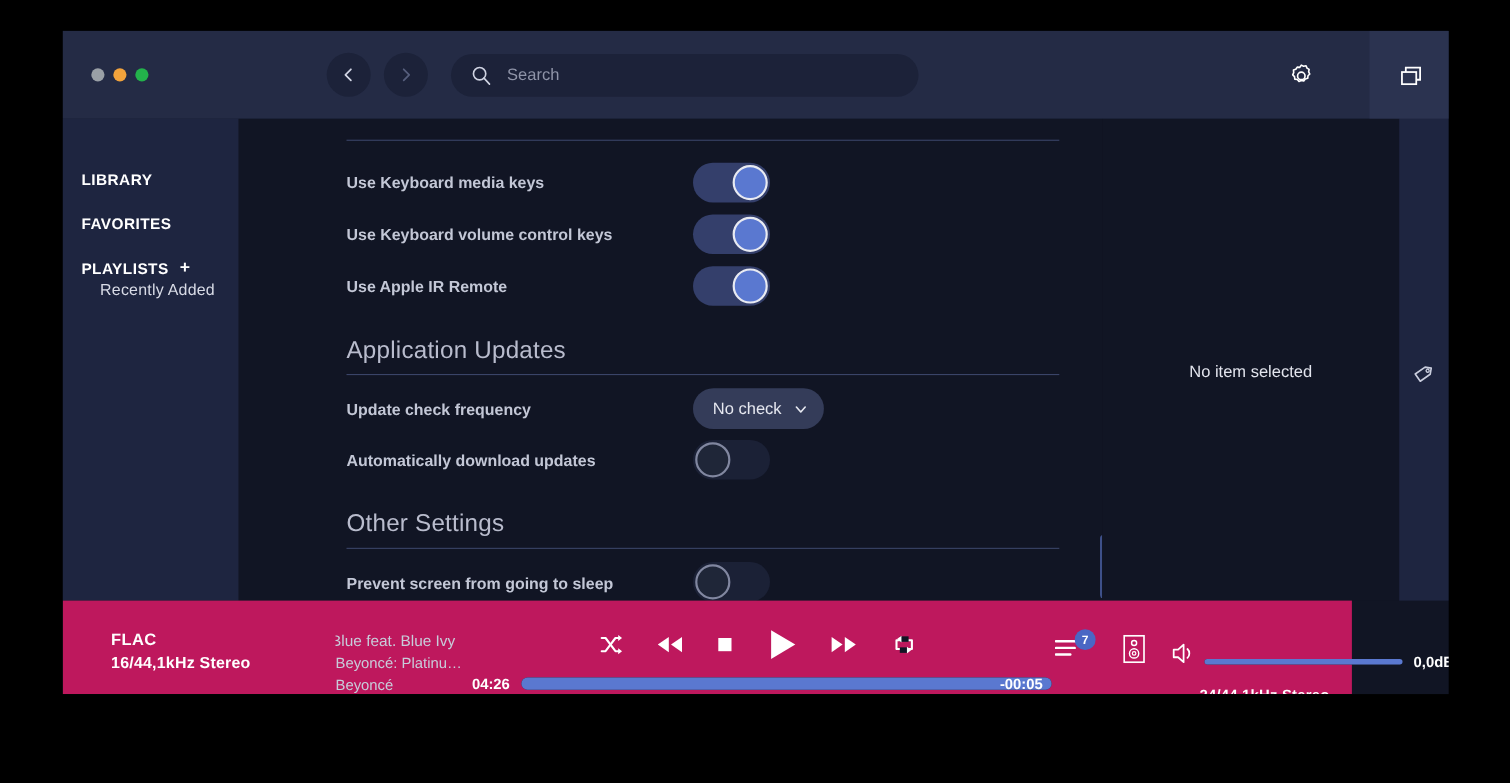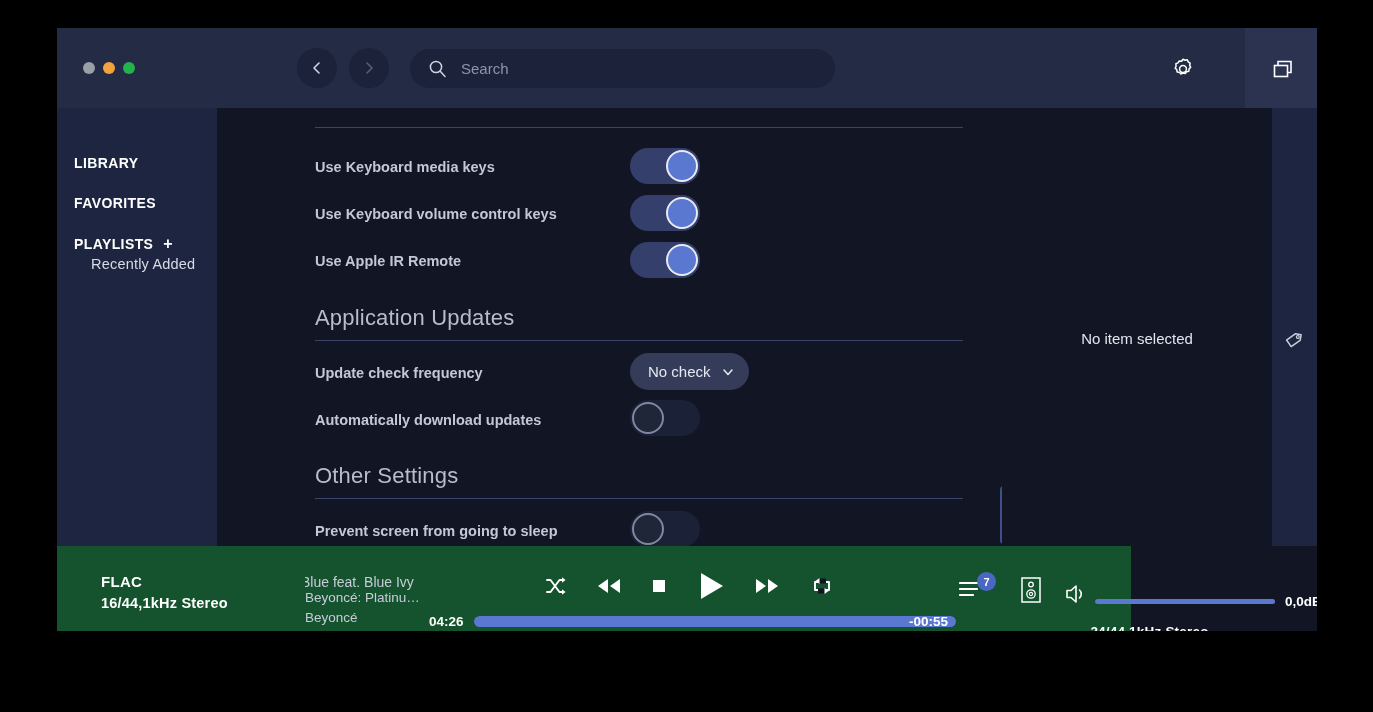--- a/index.html
+++ b/index.html
@@ -268,23 +268,23 @@
     top: 220px;
     width: 22px;
     height: 22px;
   }
 
   
   .transport {
     position: absolute;
     left: 0;
     top: 518px;
-    width: 1074px;
+    width: 1172px;
     height: 85px;
-    background: #14532d;
+    background: #be185d;
   }
   .fmt-block {
     position: absolute;
     left: 44px;
     top: 27px;
     color: #ffffff;
   }
   .fmt-codec {
     font-size: 15px;
     font-weight: bold;
@@ -306,20 +306,21 @@
     white-space: nowrap;
   }
   .track-title {
     color: #c8ccda;
     font-size: 14px;
     margin-left: -4px;
   }
   .track-album {
     color: #c8ccda;
     font-size: 13.5px;
+    margin-top: 5px;
   }
   .track-artist {
     color: #c8ccda;
     font-size: 13.5px;
     margin-top: 5px;
   }
 
   .time-elapsed {
     position: absolute;
     left: 372px;
@@ -576,21 +577,21 @@
     <div class="track-block">
       <div class="track-title">Blue feat. Blue Ivy</div>
       <div class="track-album">Beyoncé: Platinu…</div>
       <div class="track-artist">Beyoncé</div>
     </div>
 
     <div class="time-elapsed">04:26</div>
     <div class="seek-track">
       <div class="seek-fill"></div>
     </div>
-    <div class="time-remaining">-00:55</div>
+    <div class="time-remaining">-00:05</div>
 
     <div class="transport-controls">
 
       <div class="tc-btn">
         <svg width="22" height="22" viewBox="0 0 22 22">
           <g fill="none" stroke="#ffffff" stroke-width="1.9" stroke-linecap="round" stroke-linejoin="round">
             <path d="M3 5 h3.5 l9 12 h3.5"></path>
             <path d="M3 17 h3.5 l9 -12 h3.5"></path>
           </g>
           <polygon points="18,2.3 21.5,5 18,7.7" fill="#ffffff"></polygon>

